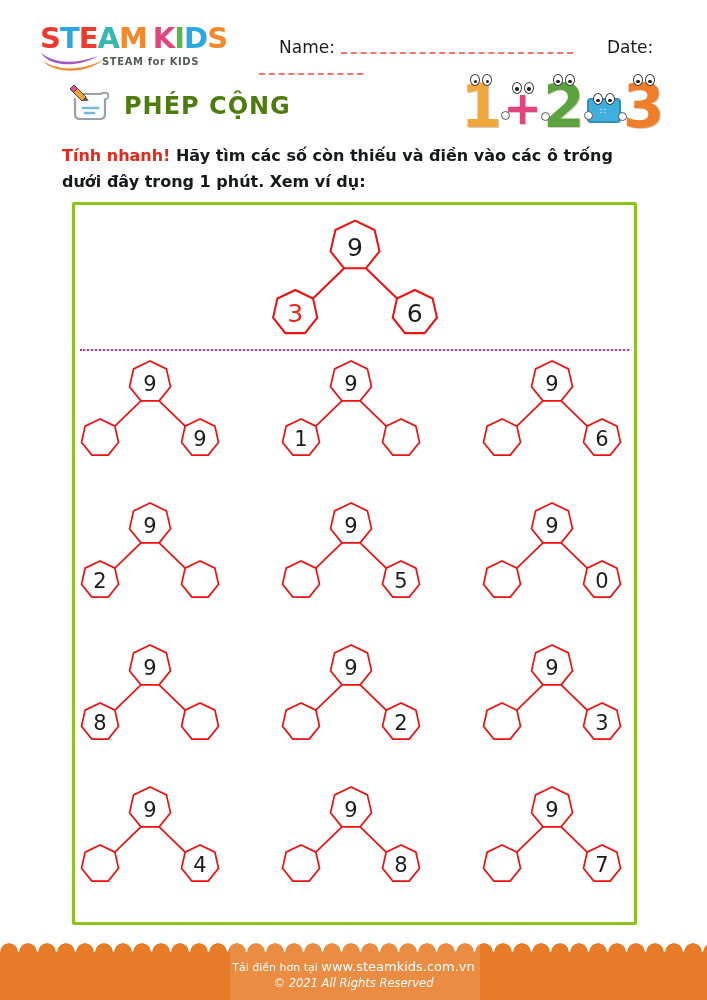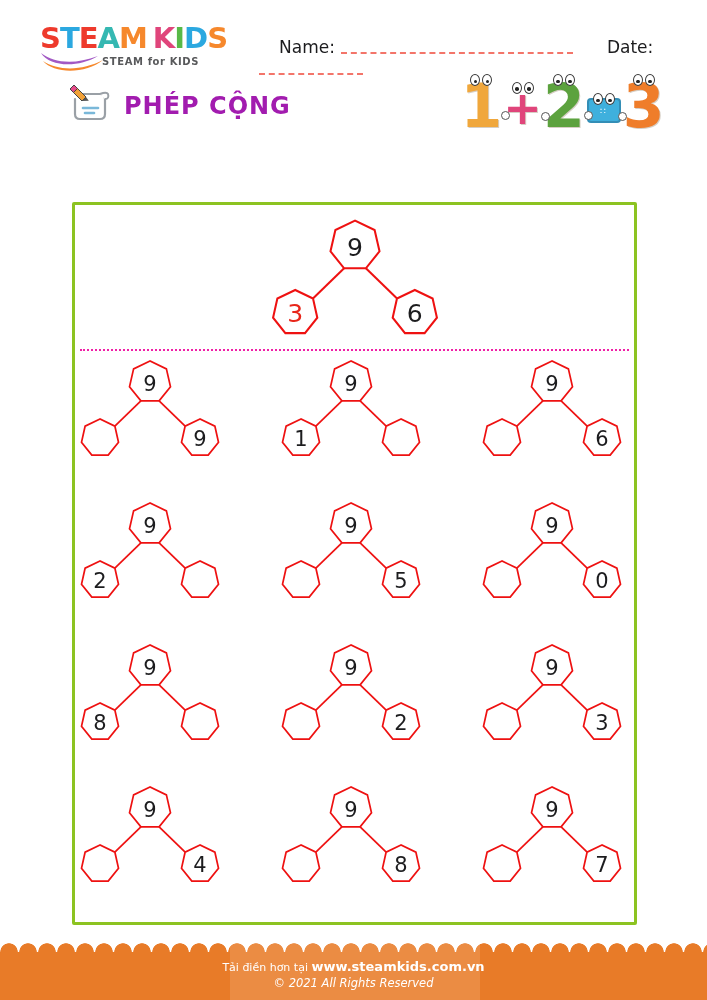--- a/index.html
+++ b/index.html
@@ -15,21 +15,21 @@
 
   
   .name-row { position:absolute; left:253px; top:36px; width:445px; font-size:17px; color:#1c1c1e; }
   .name-row .lbl { vertical-align:middle;margin-left:26px; }
   .dashline { display:inline-block; vertical-align:middle; height:14px; border-bottom:2px dashed #f3756a; margin:0 8px 0 6px; }
   .name-line { width:232px; }
   .date-line { width:104px; margin-right:0; }
 
   
   .title-row { position:absolute; left:64px; top:82px; display:flex; align-items:center; }
-  .page-title { font-size:24px; font-weight:bold; color:#a21caf; letter-spacing:1px; margin-left:12px; margin-top:2px; }
+  .page-title { font-size:24px; font-weight:bold; color:#4d7c0f; letter-spacing:1px; margin-left:12px; margin-top:2px; }
 
   
   .equation-art { position:absolute; left:455px; top:56px; width:215px; height:76px; display:flex; align-items:flex-end; justify-content:center; }
   .art-char { position:relative; font-weight:bold; line-height:0.85; text-shadow:1px 1px 0 rgba(90,60,20,0.25); }
   .art-char.digit { font-size:60px; }
   .art-char.plus  { font-size:46px; margin:0 1px 4px; }
   .eqbox { position:relative; width:34px; height:25px; border-radius:4px; margin:0 2px 9px; border:2px solid rgba(30,80,110,0.35); }
   .eqbox .dots { position:absolute; left:0; right:0; top:7px; text-align:center; color:#fff; font-size:9px; letter-spacing:1px; line-height:1; }
   .eyes { position:absolute; left:50%; top:-7px; transform:translateX(-50%); display:flex; gap:2px; z-index:3; }
   .eye { width:10px; height:12px; background:#fff; border:1.5px solid #3a3a3a; border-radius:50%; position:relative; }
@@ -47,21 +47,21 @@
   .bond { position:absolute; }
   .bond svg text { font-family:"DejaVu Sans", sans-serif; }
 
   
   .footer { position:absolute; left:0; right:0; bottom:0; height:48px; background:#e87b28; color:#fff; text-align:center; }
   .footer::before { content:''; position:absolute; top:-9px; left:0; right:0; height:9px;
      background-image:radial-gradient(circle 9px at 9px 9px, #e87b28 8.4px, rgba(0,0,0,0) 9px);
      background-size:19px 9px; }
   .footer-band { position:absolute; left:230px; top:-9px; bottom:0; width:250px; background:rgba(255,255,255,0.13); }
   .footer-line1 { position:relative; padding-top:7px; font-size:11px; }
-  .footer-line1 .url { font-weight:bold; font-size:13px; }
+  .footer-line1 .url { font-weight:normal; font-size:13px; }
   .footer-line2 { position:relative; font-style:italic; font-size:11.5px; margin-top:2px; }
 </style>
 </head>
 <body>
 
 <div class="page">
 
   <div class="logo">
     <div class="logo-text" id="logo-letters"><span style="color: rgb(238, 58, 44);">S</span><span style="color: rgb(43, 168, 224);">T</span><span style="color: rgb(238, 58, 44);">E</span><span style="color: rgb(53, 184, 178);">A</span><span style="color: rgb(246, 136, 44);">M</span><span style="color: rgb(0, 0, 0); width: 6px;"> </span><span style="color: rgb(224, 69, 123);">K</span><span style="color: rgb(88, 185, 71);">I</span><span style="color: rgb(43, 168, 224);">D</span><span style="color: rgb(246, 136, 44);">S</span></div>
     <svg class="logo-swoosh" width="64" height="22" viewBox="0 0 64 22">
@@ -108,20 +108,23 @@
           <span class="eye"></span>
         </span>
         <span class="glove"></span>
       </div>
       <span class="art-char digit" style="color: rgb(239, 125, 42);">3<span class="eyes">
           <span class="eye"></span>
           <span class="eye"></span>
         </span></span>
     </div>
 
+  <div class="instructions">
+    <span class="hl">Tính nhanh!</span><span> Hãy tìm các số còn thiếu và điền vào các ô trống dưới đây trong 1 phút. Xem ví dụ:</span>
+  </div>
 
   <div class="board">
     <div class="example-bond" id="example-bond"><svg viewBox="0 0 140 102" width="168" height="122">
           <line x1="60.88844147853128" y1="42.9203462259508" x2="34.85479816689257" y2="68.15369376468406" stroke="#ee1111" stroke-width="1.7"></line>
           <line x1="79.11155852146872" y1="42.92034622595081" x2="105.14520183310744" y2="68.15369376468406" stroke="#ee1111" stroke-width="1.7"></line>
           <polygon points="70.0,3.0 53.6,10.9 49.5,28.7 60.9,42.9 79.1,42.9 90.5,28.7 86.4,10.9" fill="none" stroke="#ee1111" stroke-width="1.7"></polygon>
           <polygon points="20.0,61.0 5.1,68.2 1.5,84.2 11.8,97.1 28.2,97.1 38.5,84.2 34.9,68.2" fill="none" stroke="#ee1111" stroke-width="1.7"></polygon>
           <polygon points="120.0,61.0 105.1,68.2 101.5,84.2 111.8,97.1 128.2,97.1 138.5,84.2 134.9,68.2" fill="none" stroke="#ee1111" stroke-width="1.7"></polygon>
           <text x="70" y="32.5" text-anchor="middle" font-size="21" fill="#1c1c1e">9</text>
           <text x="20" y="87.5" text-anchor="middle" font-size="21" fill="#e8261a">3</text>

